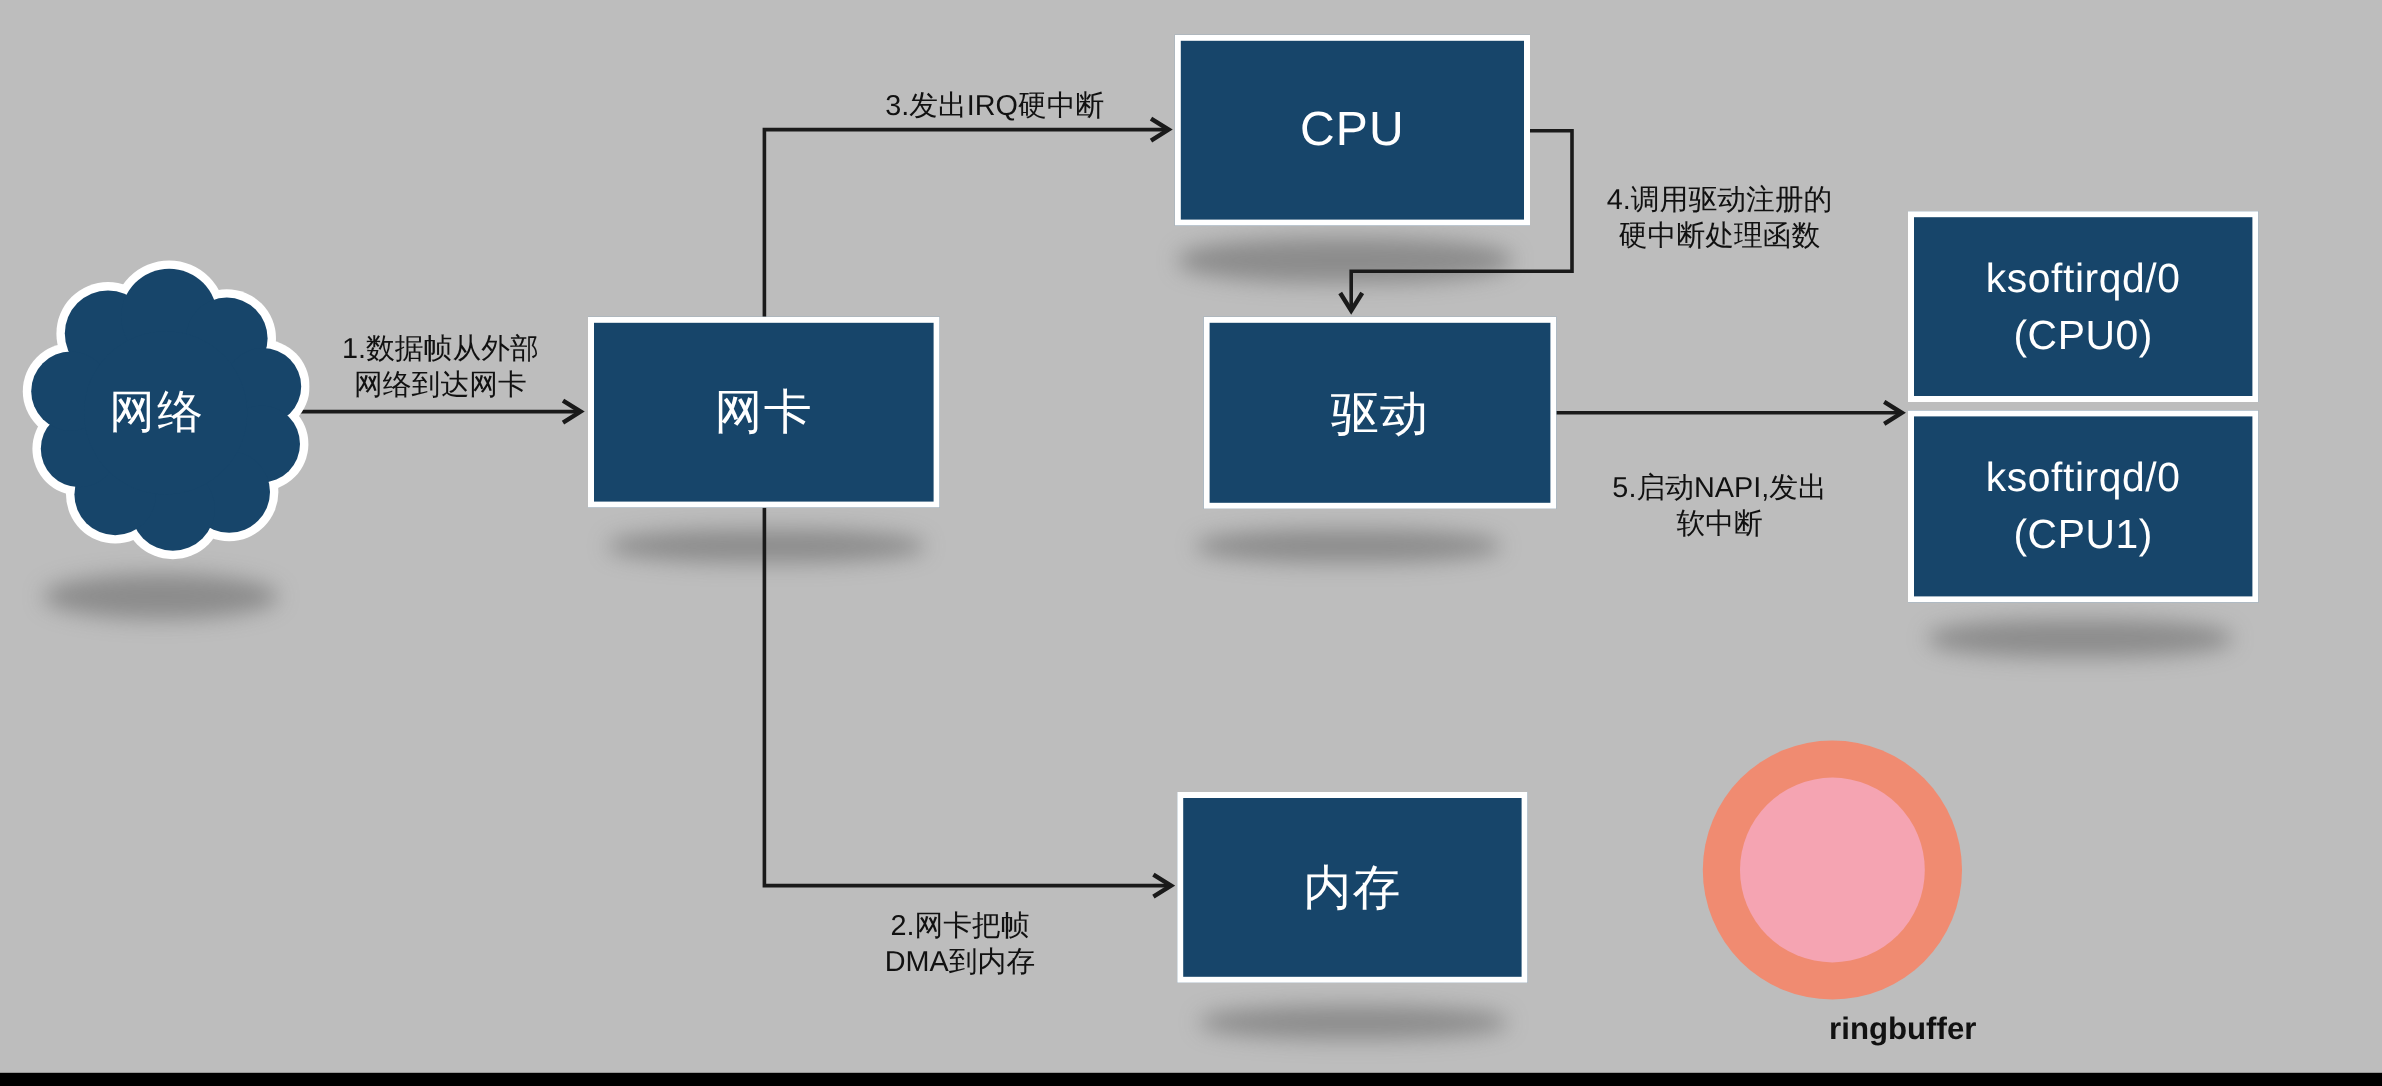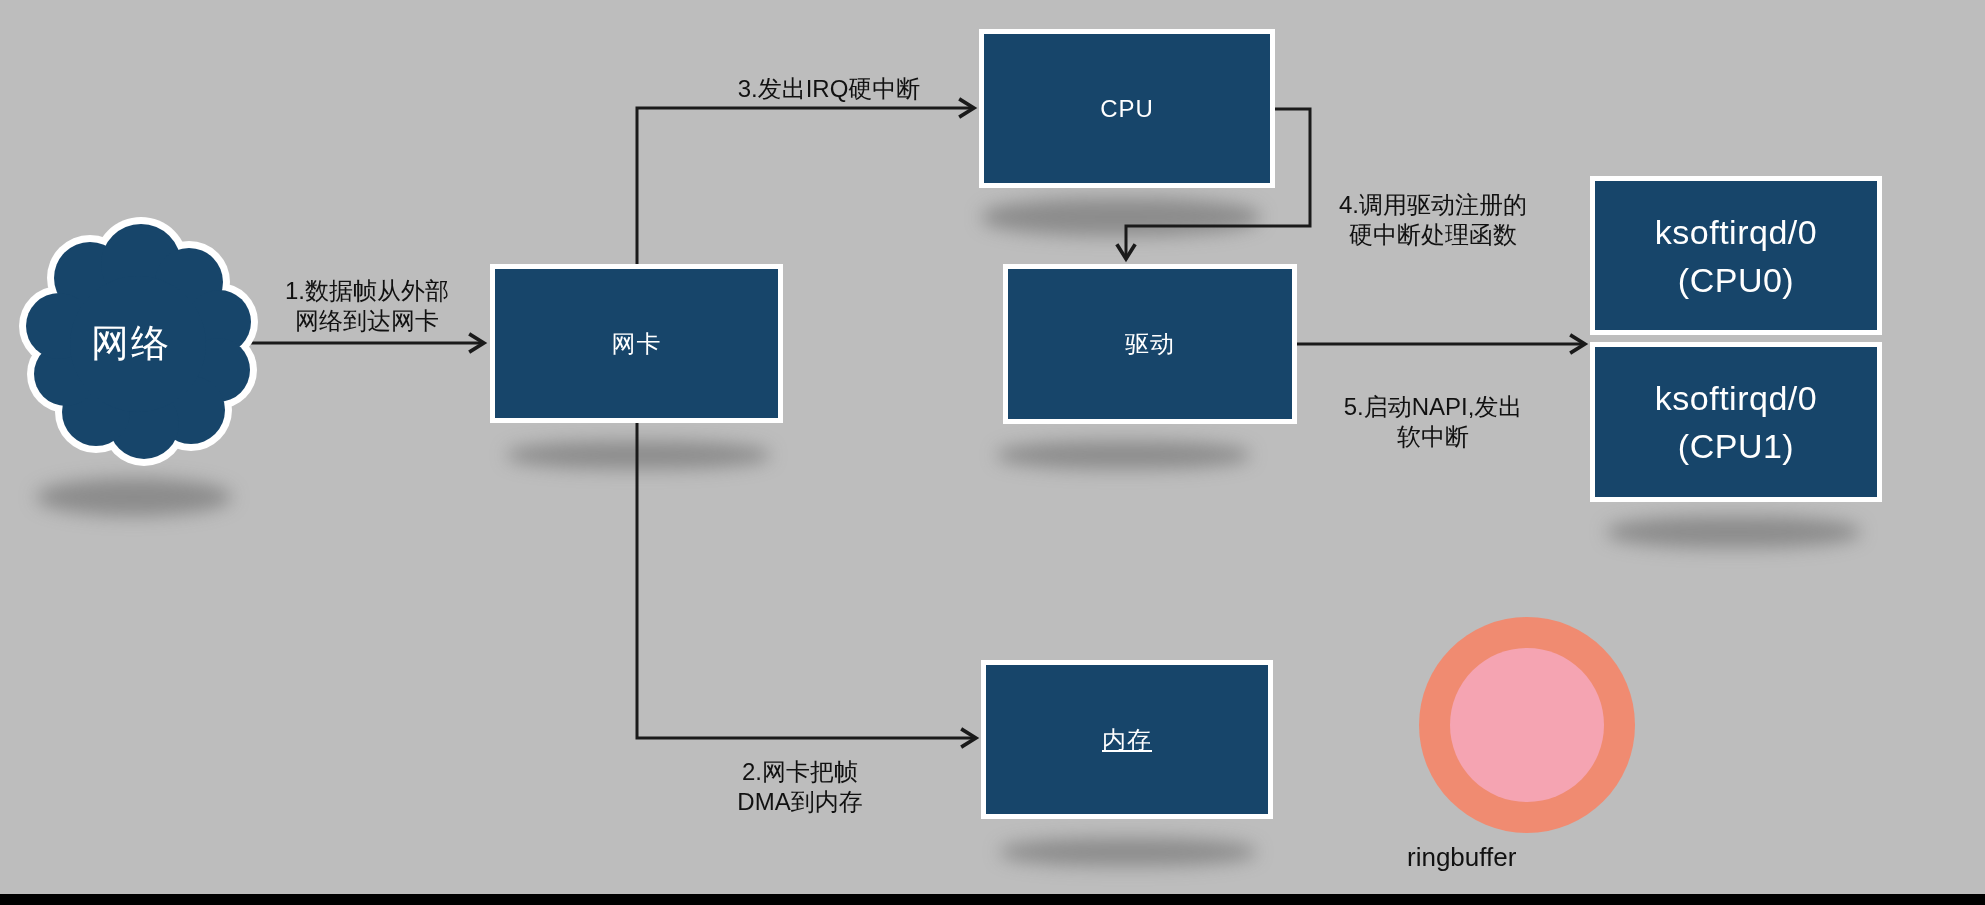--- a/index.html
+++ b/index.html
@@ -39,27 +39,27 @@
   #connectors{position:absolute;left:0;top:0;width:1985px;height:905px;}
   
   .node{
     position:absolute;
     background:var(--node-fill);
     border:5px solid var(--node-border);
     color:var(--node-text);
     display:flex;flex-direction:column;
     align-items:center;justify-content:center;
     text-align:center;
-    font-size:24px;font-weight:400;
+    font-size:40px;font-weight:400;
     letter-spacing:1px;
   }
   #node-cpu        {left:979px; top:29px;  width:286px;height:149px;}
   #node-nic        {left:490px; top:264px; width:283px;height:149px;justify-content:center;}
   #node-driver     {left:979px; top:264px; width:284px;height:150px;margin-left:24px;}
-  #node-memory     {left:981px; top:660px; width:282px;height:149px;text-decoration:underline;}
+  #node-memory     {left:981px; top:660px; width:282px;height:149px;}
   #node-ksoftirqd0 {left:1590px;top:176px; width:282px;height:149px;}
   #node-ksoftirqd1 {left:1590px;top:342px; width:282px;height:150px;}
   .node .l2{display:block;}
   .ks{font-size:34px;line-height:48px;letter-spacing:0.5px;}
   
   #cloud{position:absolute;left:18px;top:214px;width:240px;height:254px;}
   #cloud svg{display:block;width:240px;height:254px;}
   #cloud-label{
     position:absolute;left:0;right:14px;top:104px;
     text-align:center;color:var(--node-text);
@@ -68,36 +68,36 @@
   
   .step{
     position:absolute;width:240px;
     text-align:center;color:var(--label-text);
     font-size:24px;font-weight:400;line-height:30px;
     white-space:nowrap;
   }
   .step span{display:block;}
   #step1{left:247px; top:276px;}
   #step3{left:709px; top:74px;}
-  #step4{left:1313px;top:152px;margin-top:38px;}
+  #step4{left:1313px;top:152px;}
   #step5{left:1313px;top:372px;margin-top:20px;}
   #step2{left:680px; top:757px;text-align:center;}
   
   #ring-outer{
     position:absolute;left:1419px;top:617px;width:216px;height:216px;
     border-radius:50%;background:var(--ring-outer);
   }
   #ring-inner{
     position:absolute;left:31px;top:31px;width:154px;height:154px;
     border-radius:50%;background:var(--ring-inner);
   }
   #ring-label{
     position:absolute;left:1407px;top:842px;width:240px;
-    text-align:left;color:var(--label-text);
-    font-size:26px;font-weight:400;
+    text-align:right;color:var(--label-text);
+    font-size:26px;font-weight:700;
   }
   
   #footer-bar{
     position:absolute;left:0;bottom:0;width:100%;height:11px;
     background:var(--footer);
   }
 </style>
 </head>
 <body>
 

